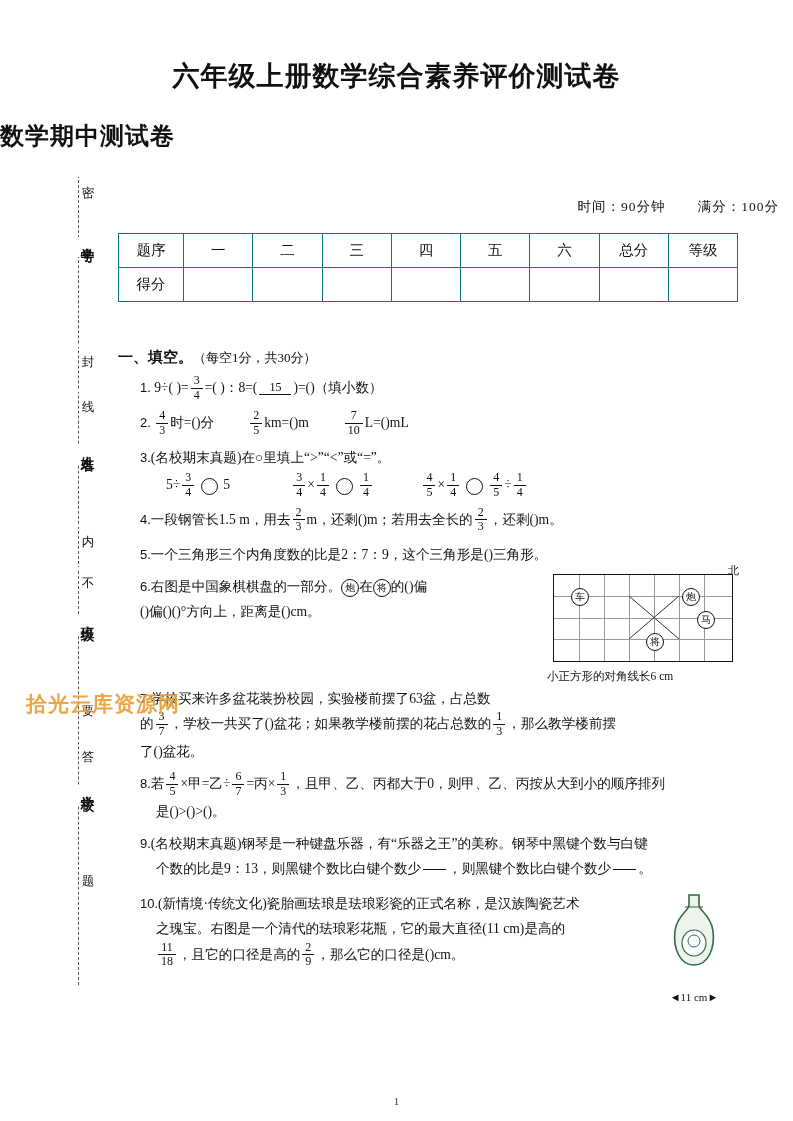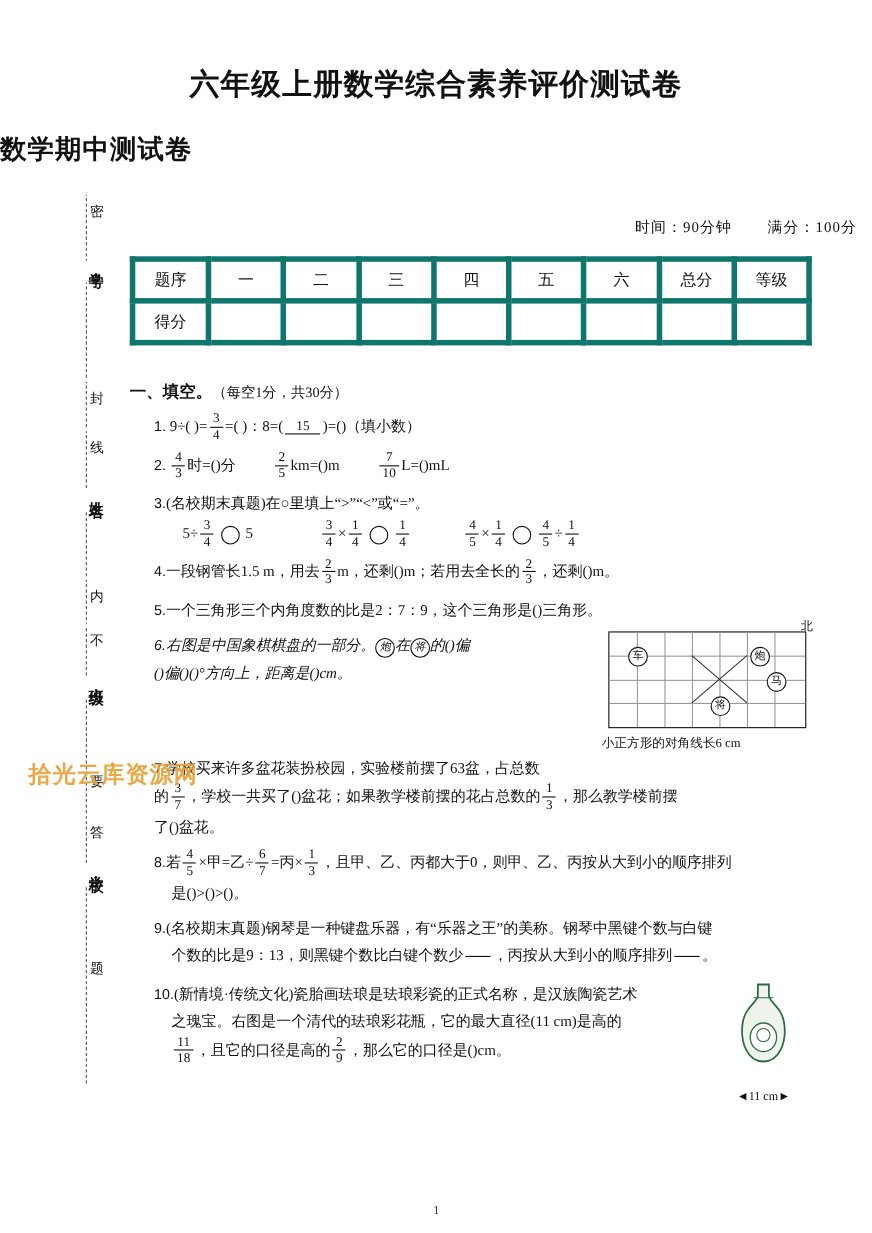--- a/index.html
+++ b/index.html
@@ -50,21 +50,21 @@
   }
   .meta span{margin:0 14px;}
 
   
   .scoretable{
     position:absolute;left:118px;top:233px;width:620px;
     border-collapse:collapse;
     table-layout:fixed;
   }
   .scoretable td{
-    border:5px solid #0f766e;
+    border:1px solid #0f766e;
     height:31px;
     text-align:center;
     font-size:14.5px;
     font-family:"Liberation Sans", sans-serif;
   }
   .scoretable td.head{width:62px;}
 
   
   .content{
     position:absolute;left:118px;top:345px;width:625px;
@@ -231,21 +231,21 @@
 
     <div class="q indent">
       <span class="qnum">4.</span><span>一段钢管长1.5 m，用去</span><span class="fr"><span class="n">2</span><span class="d">3</span></span><span>m，还剩(</span><span>)m；若用去全长的</span><span class="fr"><span class="n">2</span><span class="d">3</span></span><span>，还剩(</span><span>)m。</span>
     </div>
 
     <div class="q indent">
       <span class="qnum">5.</span><span>一个三角形三个内角度数的比是2：7：9，这个三角形是(</span><span>)三角形。</span>
     </div>
 
     <div class="q indent" style="position:relative;min-height:110px;">
-      <div style="width:400px;font-style:italic;">
+      <div style="width:400px;">
         <div>
           <span class="qnum">6.</span><span>右图是中国象棋棋盘的一部分。</span><span class="chess-label" style="position:relative;display:inline-block;">炮</span><span>在</span><span class="chess-label" style="position:relative;display:inline-block;">将</span><span>的(</span><span>)偏</span>
         </div>
         <div>
           <span>(</span><span>)偏(</span><span>)(</span><span>)°方向上，距离是(</span><span>)cm。</span>
         </div>
       </div>
 
       <div class="chess">
         <div class="northmark">北</div>
@@ -293,21 +293,21 @@
       <div style="margin-left:16px;">
         <span>是(</span><span>)&gt;(</span><span>)&gt;(</span><span>)。</span>
       </div>
     </div>
 
     <div class="q indent">
       <div>
         <span class="qnum">9.</span><span>(名校期末真题)钢琴是一种键盘乐器，有“乐器之王”的美称。钢琴中黑键个数与白键</span>
       </div>
       <div style="margin-left:16px;">
-        <span>个数的比是9：13，则黑键个数比白键个数少</span><span class="fr wide"><span class="n">&nbsp;</span><span class="d">&nbsp;</span></span><span>，丙按从大到小的顺序排列</span><span class="fr wide"><span class="n">&nbsp;</span><span class="d">&nbsp;</span></span><span>。</span>
+        <span>个数的比是9：13，则黑键个数比白键个数少</span><span class="fr wide"><span class="n">&nbsp;</span><span class="d">&nbsp;</span></span><span>，则黑键个数比白键个数少</span><span class="fr wide"><span class="n">&nbsp;</span><span class="d">&nbsp;</span></span><span>。</span>
       </div>
     </div>
 
     <div class="q indent" style="position:relative;min-height:90px;">
       <div style="width:520px;">
         <div>
           <span class="qnum">10.</span><span>(新情境·传统文化)瓷胎画珐琅是珐琅彩瓷的正式名称，是汉族陶瓷艺术</span>
         </div>
         <div style="margin-left:16px;">
           <span>之瑰宝。右图是一个清代的珐琅彩花瓶，它的最大直径(11 cm)是高的</span>

